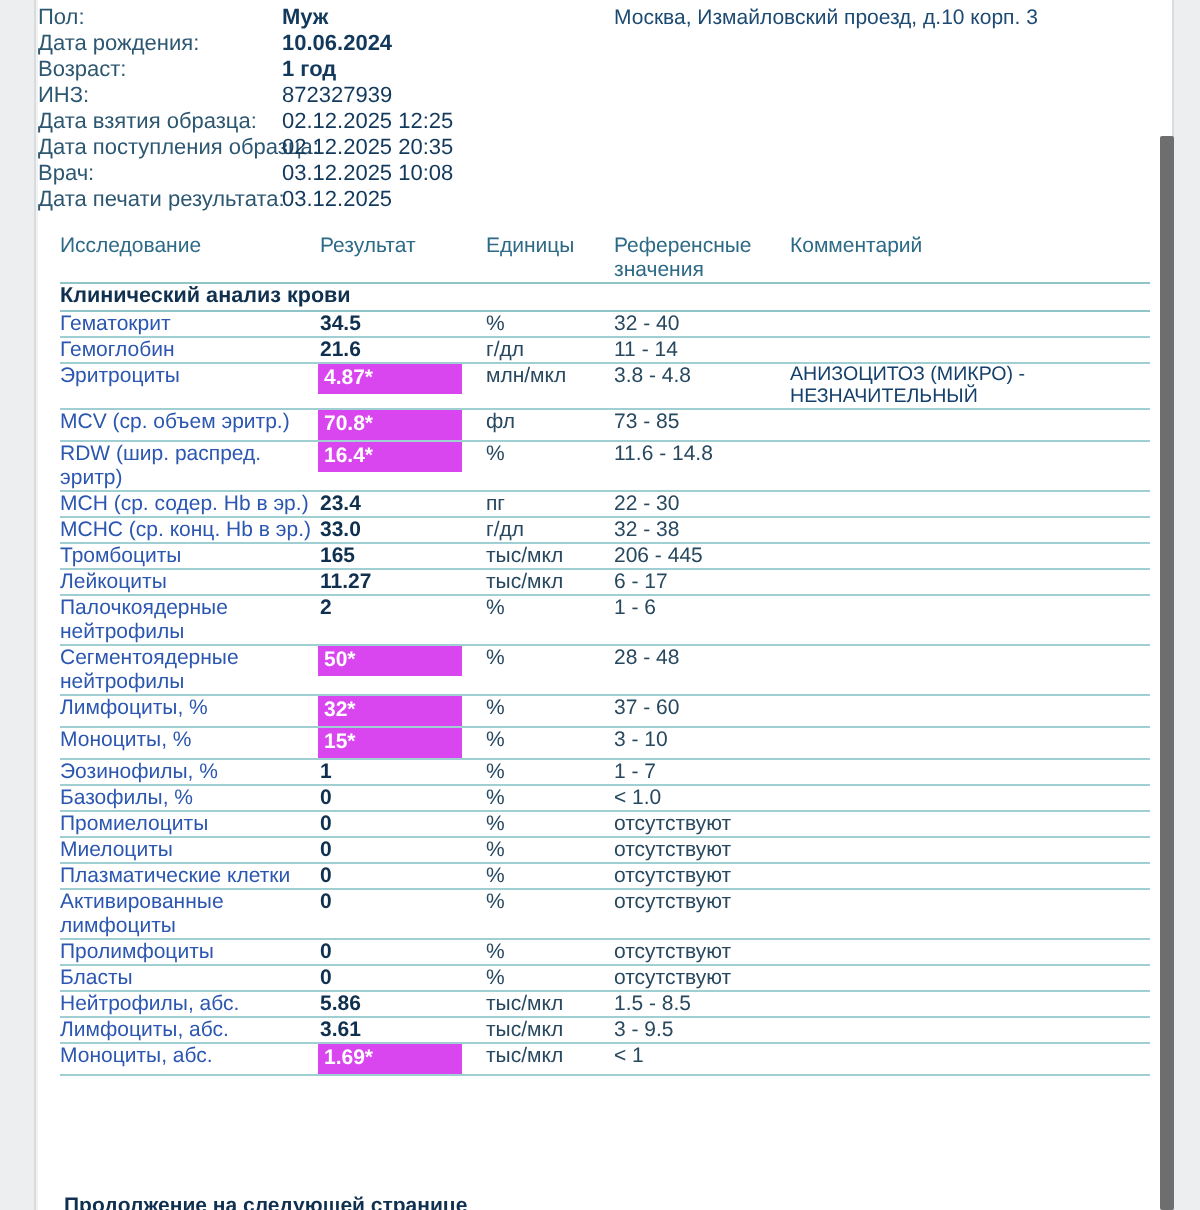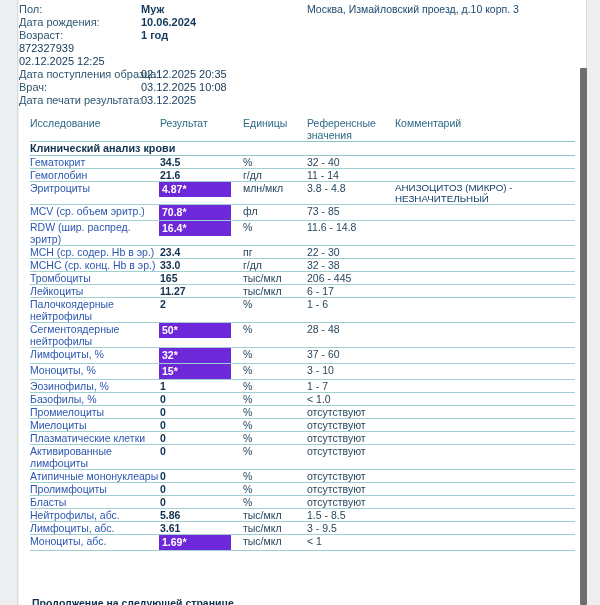--- a/index.html
+++ b/index.html
@@ -157,21 +157,21 @@
   .cell.ref   { color: #27485f; }
   .cell.note  {
     color: #14406b;
     font-size: 9.8px;
     line-height: 11px;
   }
 
   
   .flag {
     display: inline-block;
-    background: #6d28d9;
+    background: #d946ef;
     color: #ffffff;
     font-weight: bold;
     font-size: 10.5px;
     line-height: 13px;
     width: 72px;
     box-sizing: border-box;
     padding: 1px 0 1px 3px;
     margin-left: -1px;
   }
 
@@ -201,23 +201,25 @@
         </div>
         <div class="pinfo-row">
           <div class="pinfo-label">Дата рождения:</div>
           <div class="pinfo-value bold">10.06.2024</div>
         </div>
         <div class="pinfo-row">
           <div class="pinfo-label">Возраст:</div>
           <div class="pinfo-value bold">1 год</div>
         </div>
         <div class="pinfo-row">
+          <div class="pinfo-label">ИНЗ:</div>
           <div class="pinfo-value">872327939</div>
         </div>
         <div class="pinfo-row">
+          <div class="pinfo-label">Дата взятия образца:</div>
           <div class="pinfo-value">02.12.2025 12:25</div>
         </div>
         <div class="pinfo-row">
           <div class="pinfo-label">Дата поступления образца:</div>
           <div class="pinfo-value">02.12.2025 20:35</div>
         </div>
         <div class="pinfo-row">
           <div class="pinfo-label">Врач:</div>
           <div class="pinfo-value">03.12.2025 10:08</div>
         </div>
@@ -380,27 +382,20 @@
             <td class="cell note"></td>
           </tr>
           <tr class="data-row">
             <td class="cell test">Активированные лимфоциты</td>
             <td class="cell result">0</td>
             <td class="cell units">%</td>
             <td class="cell ref">отсутствуют</td>
             <td class="cell note"></td>
           </tr>
           <tr class="data-row">
-            <td class="cell test">Атипичные мононуклеары</td>
-            <td class="cell result">0</td>
-            <td class="cell units">%</td>
-            <td class="cell ref">отсутствуют</td>
-            <td class="cell note"></td>
-          </tr>
-          <tr class="data-row">
             <td class="cell test">Пролимфоциты</td>
             <td class="cell result">0</td>
             <td class="cell units">%</td>
             <td class="cell ref">отсутствуют</td>
             <td class="cell note"></td>
           </tr>
           <tr class="data-row">
             <td class="cell test">Бласты</td>
             <td class="cell result">0</td>
             <td class="cell units">%</td>

